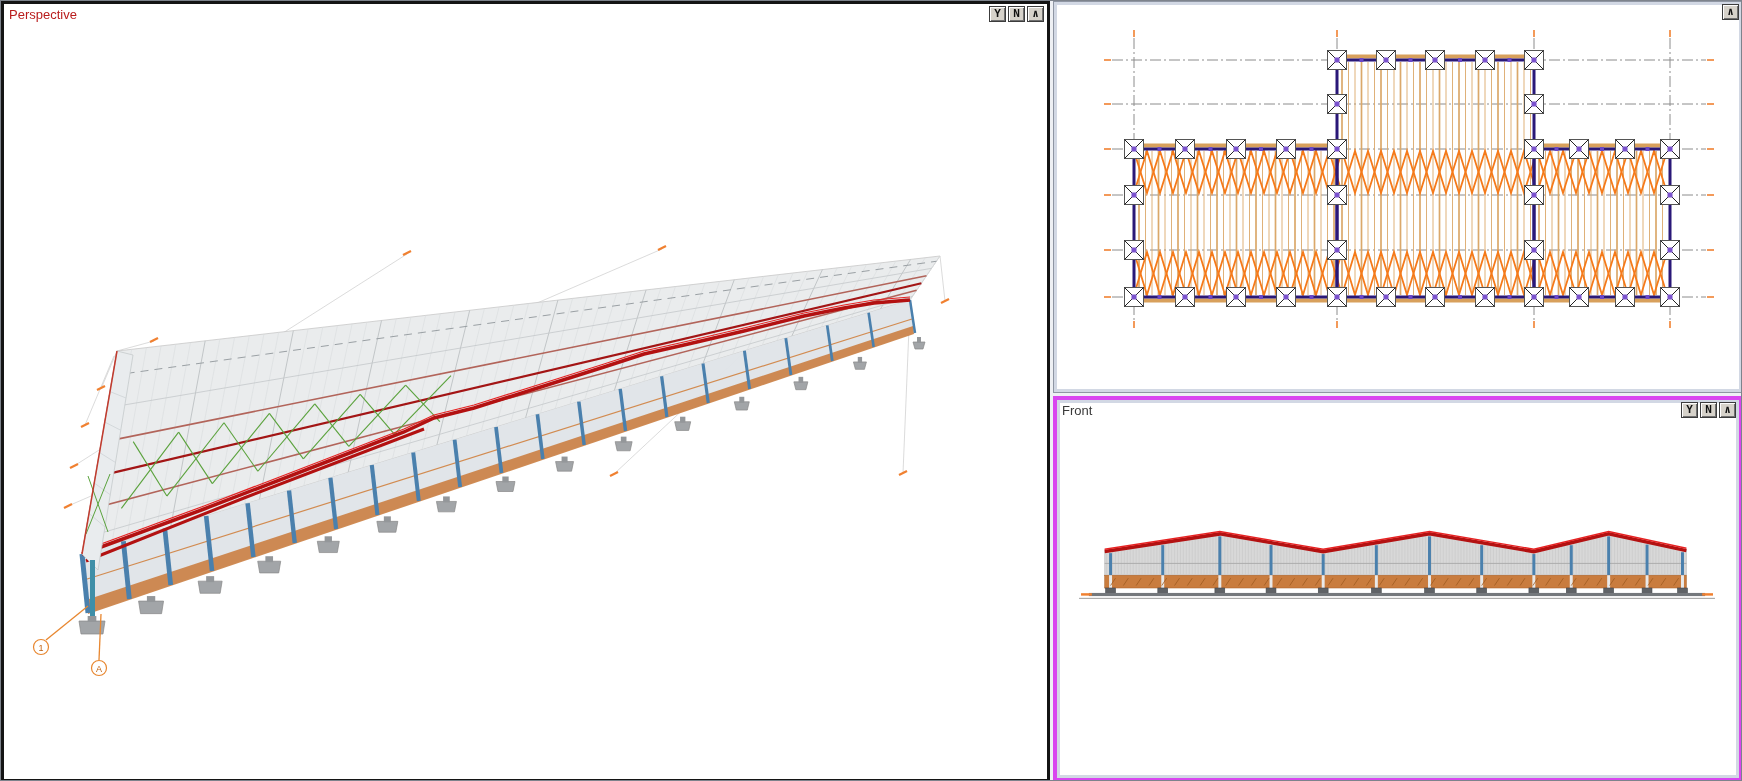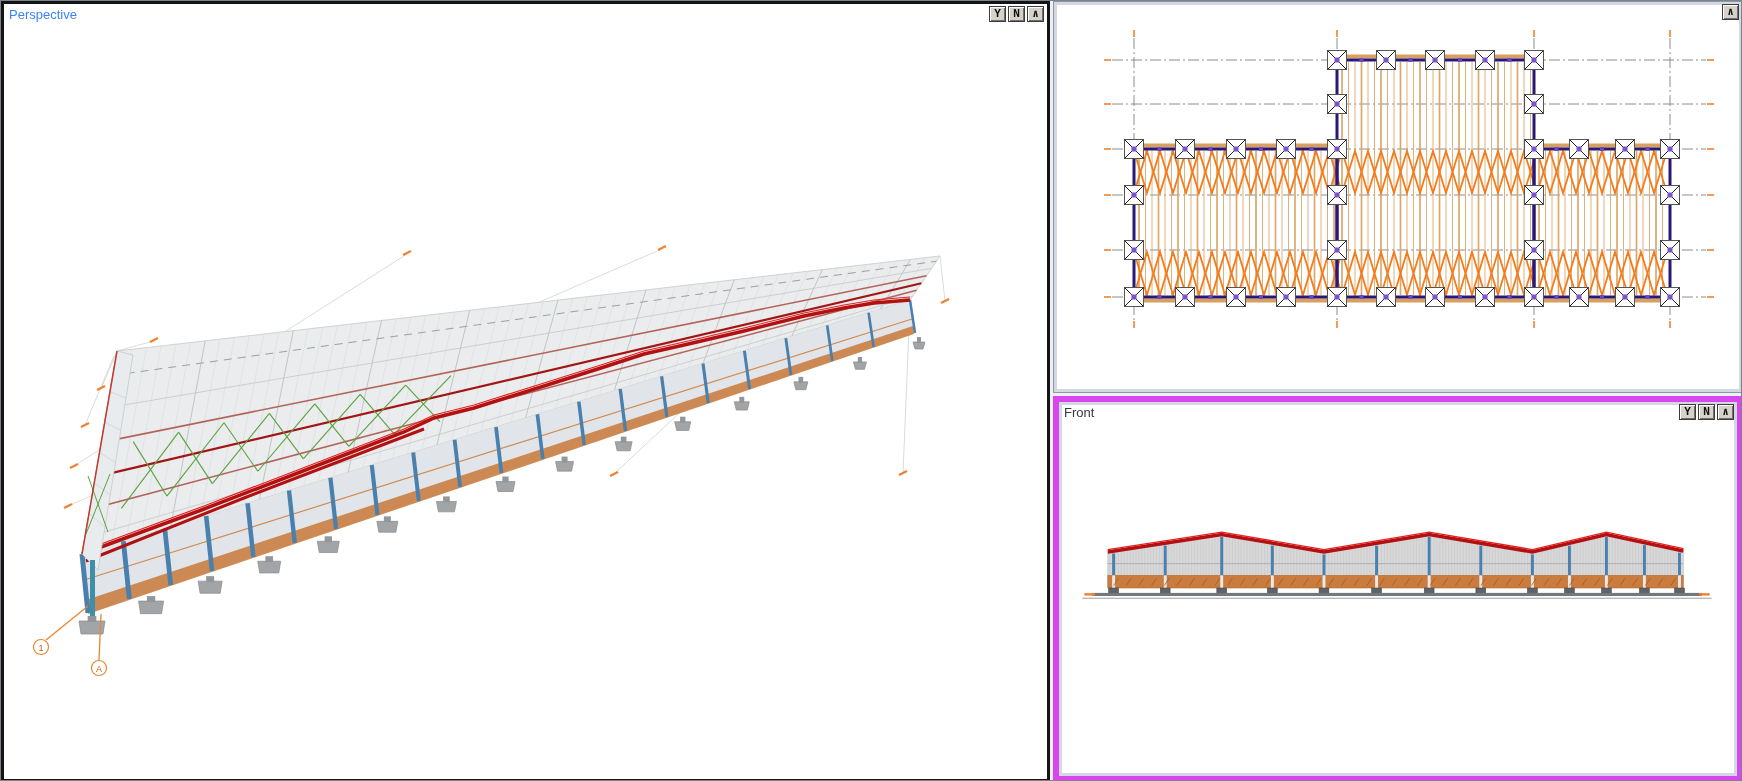--- a/index.html
+++ b/index.html
@@ -2,24 +2,24 @@
 <html><head>
 <meta charset="utf-8">
 <style>
   html,body{margin:0;padding:0;background:#ffffff;}
   #stage{position:relative;width:1742px;height:781px;background:#eef0f4;border:1px solid #7d838c;box-sizing:border-box;overflow:hidden;
          font-family:"Liberation Sans", sans-serif;}
   .pane{position:absolute;background:#ffffff;box-sizing:border-box;overflow:hidden;}
   #persp-pane{left:0;top:0;width:1049px;height:781px;border:3px solid #141414;}
   #plan-pane{left:1052px;top:0px;width:690px;height:392px;border:1px solid #8f96a3;
              box-shadow:inset 0 0 0 3px #d2d8e4;}
-  #front-pane{left:1052px;top:395px;width:690px;height:386px;border:6px solid #d946ef;
+  #front-pane{left:1052px;top:395px;width:690px;height:386px;border:4px solid #d946ef;
               box-shadow:inset 0 0 0 3px #d2d8e4;}
   .vp-title{position:absolute;left:5px;top:3px;font-size:13px;z-index:5;}
-  .t-red{color:#3b82f6;}
+  .t-red{color:#b91c1c;}
   .t-dark{color:#3a3a3a;}
   .btn-row{position:absolute;top:2px;right:3px;display:flex;gap:2px;z-index:6;}
   .vp-btn{width:17px;height:16px;background:#d6d2ca;border:1px solid #3c3c3c;
           box-shadow:inset 1px 1px 0 #fdfdfd, inset -1px -1px 0 #707070;
           font-family:"DejaVu Sans Mono", monospace;font-size:11px;font-weight:bold;color:#111;
           line-height:14px;text-align:center;padding:0;cursor:pointer;}
   svg.viewcanvas{position:absolute;left:0;top:0;width:100%;height:100%;}
 </style>
 </head>
 <body>

